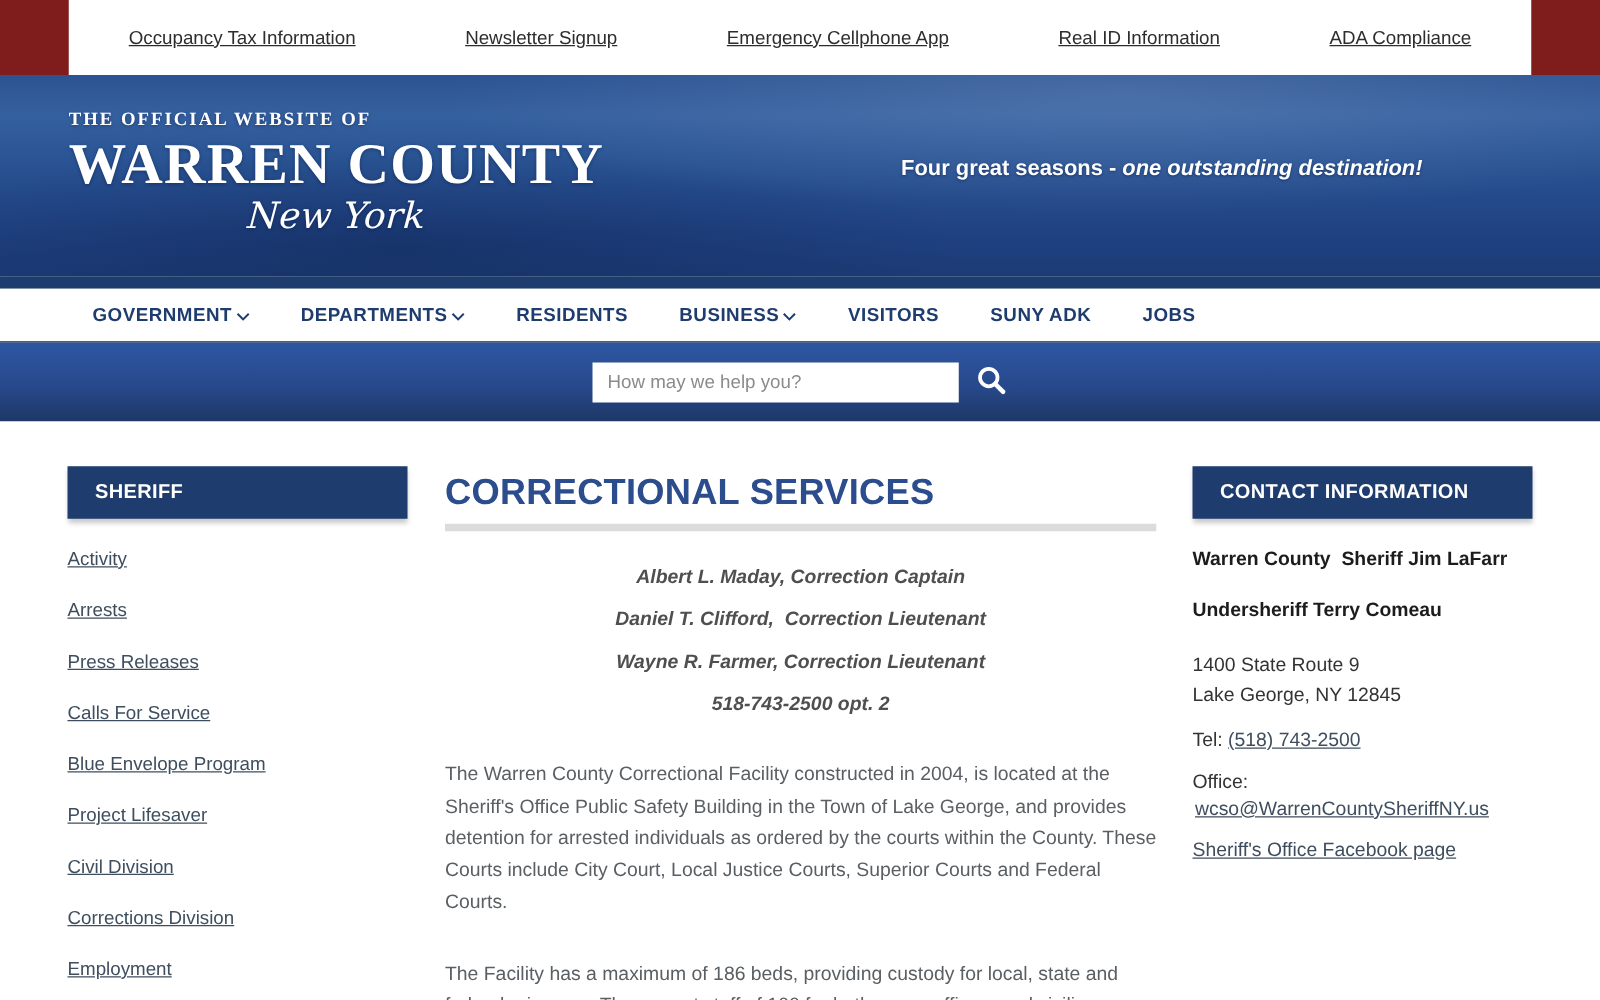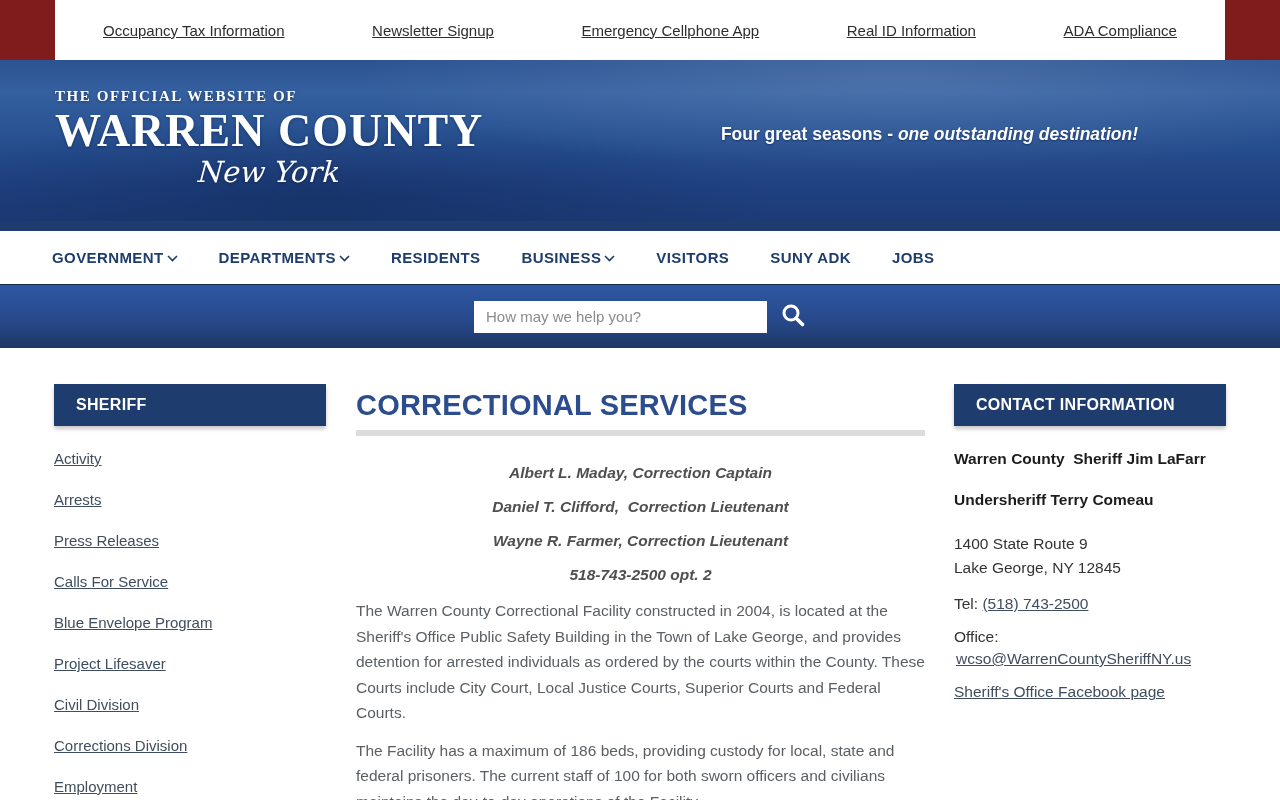--- a/index.html
+++ b/index.html
@@ -25,22 +25,22 @@
   .logo-county { font-family:"Liberation Serif", serif; font-weight:bold; font-size:46px;
                  letter-spacing:1px; line-height:1.05; margin-top:2px; }
   .logo-state { font-family:"DejaVu Serif", serif; font-style:italic; font-size:29px;
                 text-align:center; margin-top:0px; transform:skewX(-4deg); }
   .tagline { position:absolute; right:142px; top:64px; font-size:17.5px; font-weight:bold;
              text-shadow:0 1px 2px rgba(0,20,60,.5); }
   .tagline .it { font-style:italic; }
   .header-strip { height:10px; background:#1e3c6d; }
 
   
-  .navbar { height:53px; background:#fff; display:flex; align-items:center;
-            padding-left:52px; gap:41px; }
+  .navbar { height:42px; background:#fff; display:flex; align-items:center;
+            padding-left:74px; gap:41px; }
   .nav-item { font-size:15px; font-weight:bold; letter-spacing:.4px; color:#1e3c6d;
               display:flex; align-items:center; gap:3px; cursor:pointer; }
   .chev { display:inline-flex; margin-top:2px; }
 
   
   .searchband { height:64px; border-top:1px solid #16294e;
     background:linear-gradient(180deg, #2e57a2 0%, #27498c 55%, #1d3766 100%);
     display:flex; align-items:center; justify-content:center; gap:13px; }
   .search-input { width:293px; height:32px; border:0; padding:0 12px; font-size:15px;
                   font-family:"Liberation Sans", sans-serif; color:#444; background:#fff; }
@@ -60,21 +60,21 @@
   .side-list { list-style:none; margin-top:24px; }
   .side-list li { margin-bottom:23px; }
   .side-list a { color:#3f4e5e; font-size:15px; text-decoration:underline; cursor:pointer; }
 
   .page-title { color:#2b4c8d; font-size:29px; font-weight:bold; margin-top:5px;
                 letter-spacing:.2px; }
   .title-rule { height:6px; background:#dcdcdc; margin-top:8px; }
   .staff { text-align:center; margin-top:26px; }
   .staff div { font-weight:bold; font-style:italic; color:#4f4f4f; font-size:15.5px;
                line-height:22px; margin-bottom:12px; white-space:pre-wrap; }
-  .col-main p { color:#5a5f63; font-size:15.5px; line-height:25.5px; margin-top:12px; }
+  .col-main p { color:#5a5f63; font-size:15.5px; line-height:25.5px; margin-top:32px; }
 
   .contact-body { margin-top:24px; font-size:15.5px; color:#222; }
   .c-bold { font-weight:bold; color:#1c1c1c; margin-bottom:23px; white-space:pre-wrap; }
   .c-addr { line-height:24px; color:#333; margin-bottom:15px; }
   .c-line { margin-bottom:15px; color:#333; }
   .c-link { color:#3f4e5e; text-decoration:underline; cursor:pointer; }
   .c-email-label { margin-bottom:0; }
   .c-email-link { display:inline-block; margin:4px 0 15px 2px; }
 </style>
 </head>

